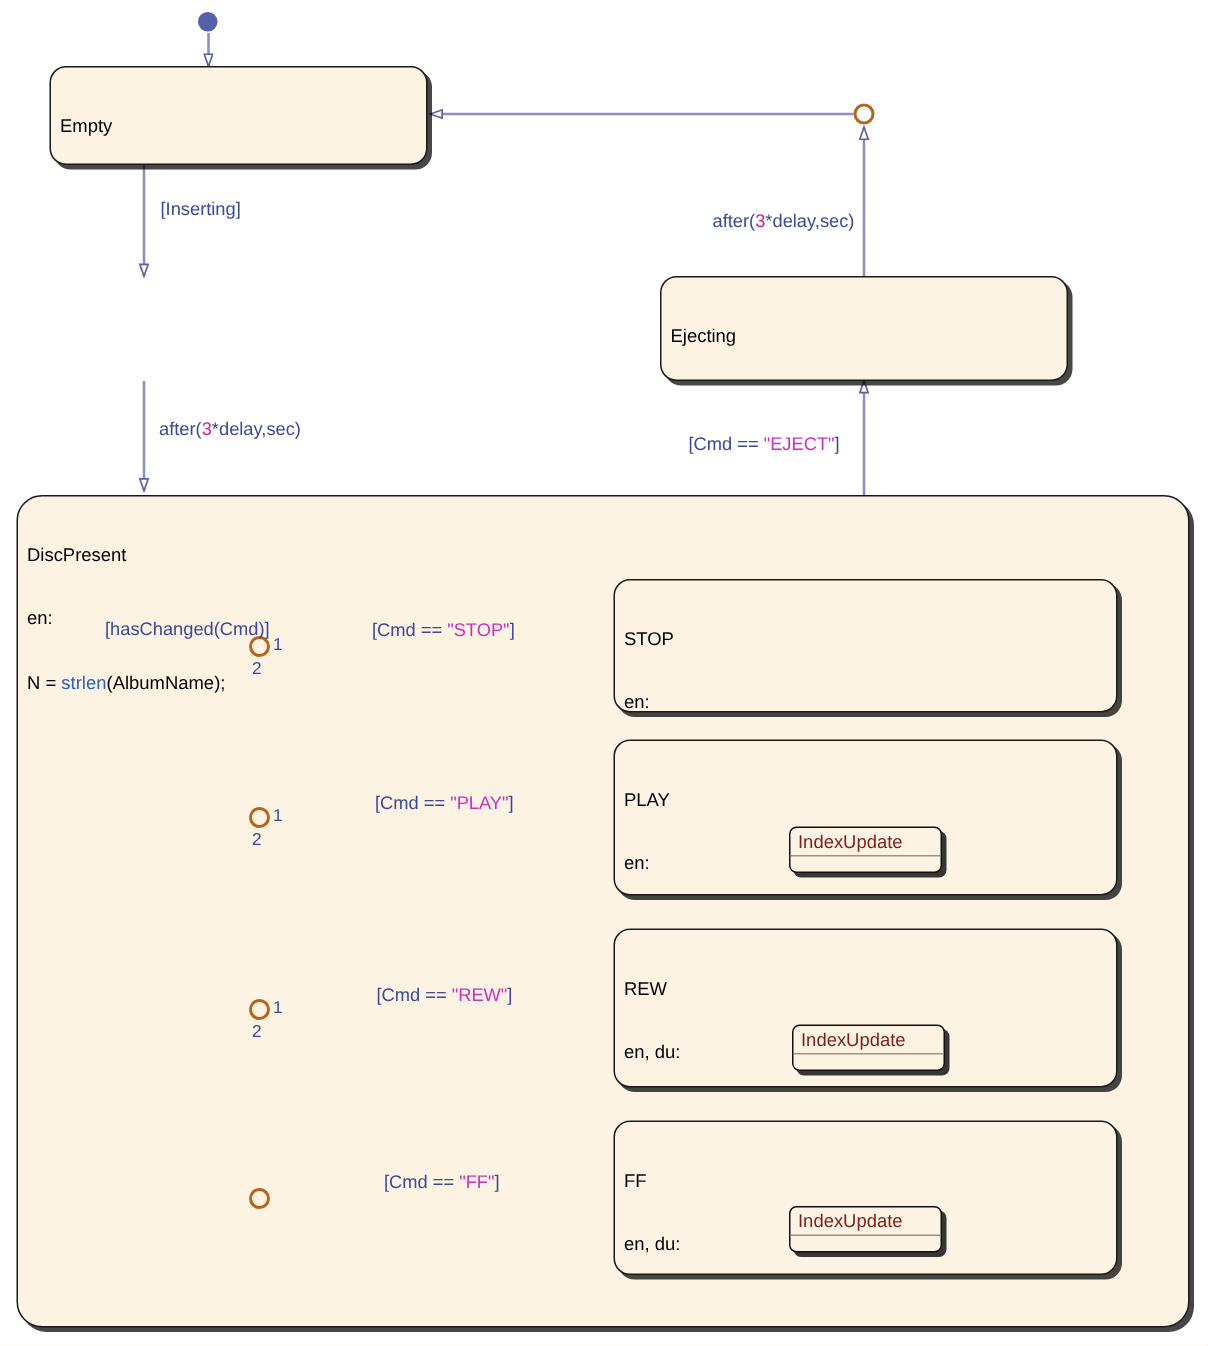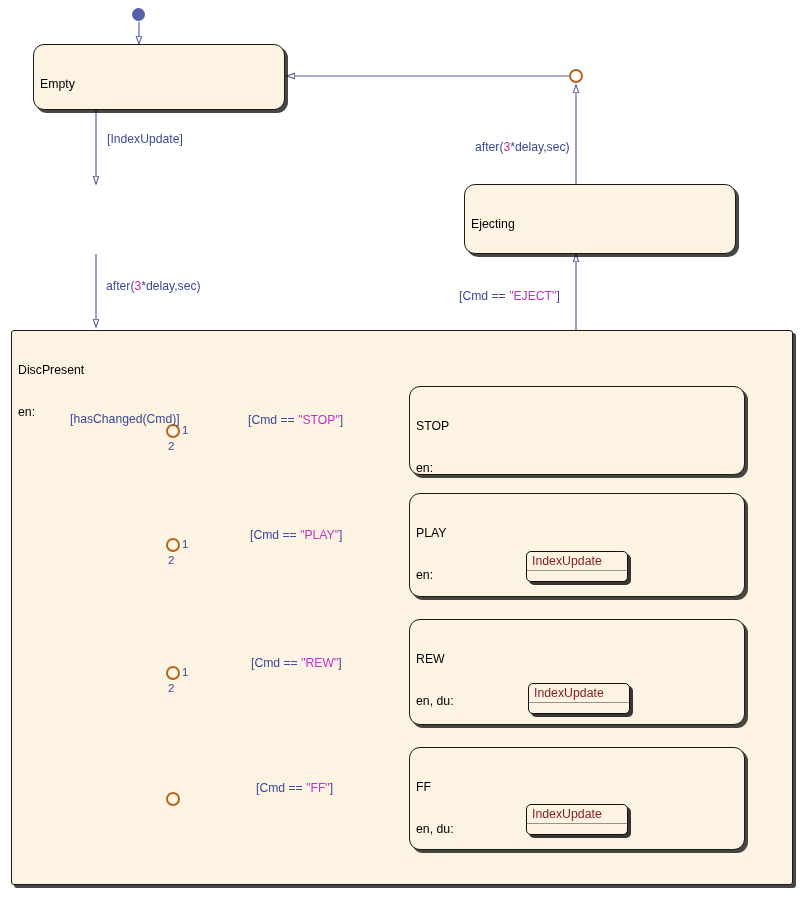--- a/index.html
+++ b/index.html
@@ -32,21 +32,21 @@
   .state {
     position: absolute;
     background: #fcf3e2;
     border: 1.6px solid #1a1a1a;
     border-radius: 11px;
     box-shadow: 3px 3px 0 rgba(0,0,0,0.72);
     box-sizing: border-box;
     overflow: hidden;
   }
   .state.superstate {
-    border-radius: 3px;
+    border-radius: 17px;
   }
   .state-text {
     position: absolute;
     left: 6px;
     top: 3px;
     right: 4px;
     font-size: 12.3px;
     line-height: 14.3px;
     color: #000000;
     white-space: pre;
@@ -167,32 +167,33 @@
   <div class="state" style="left:33px; top:44px; width:252px; height:66px;">
     <div class="state-text">
       <div class="ind1"><span>Empty</span></div>
       
       
       
     </div>
   </div>
 
 
-  <div class="state" style="left:464px; top:184px; width:272px; height:70px;">
+  <div class="state" style="left:440px; top:184px; width:272px; height:70px;">
     <div class="state-text">
       <div class="ind1"><span>Ejecting</span></div>
       
       
     </div>
   </div>
 
   <div class="state superstate" style="left:11px; top:330px; width:782px; height:555px;">
     <div class="state-text">
       <div class="ind1"><span>DiscPresent</span></div>
       <div class="ind1"><span>en:</span></div>
+      <div class="ind1"><span>N = </span><span class="fn">strlen</span><span>(</span><span>AlbumName);</span></div>
     </div>
   </div>
 
   <div class="state" style="left:409px; top:386px; width:336px; height:89px;">
     <div class="state-text">
       <div class="ind1"><span>STOP</span></div>
       <div class="ind1"><span>en:</span></div>
       
     </div>
   </div>
@@ -237,21 +238,21 @@
   <div class="junction" style="left:166px; top:538px;"></div>
   <div class="jnum" style="left:182px; top:538px;">1</div>
   <div class="jnum" style="left:168px; top:554px;">2</div>
 
   <div class="junction" style="left:166px; top:666px;"></div>
   <div class="jnum" style="left:182px; top:666px;">1</div>
   <div class="jnum" style="left:168px; top:682px;">2</div>
 
   <div class="junction" style="left:166px; top:792px;"></div>
 
-  <div class="tlabel" style="left:107px; top:132px;">[IndexUpdate]</div>
+  <div class="tlabel" style="left:107px; top:132px;">[Inserting]</div>
 
   <div class="tlabel" style="left:106px; top:279px;"><span>after(</span><span class="num">3</span><span>*delay,sec)</span></div>
 
   <div class="tlabel" style="left:475px; top:140px;"><span>after(</span><span class="num">3</span><span>*delay,sec)</span></div>
 
   <div class="tlabel" style="left:459px; top:289px;"><span>[Cmd == </span><span class="str">"EJECT"</span><span>]</span></div>
 
   <div class="tlabel" style="left:34px; top:412px;margin-left:36px;">[hasChanged(Cmd)]</div>
 
   <div class="tlabel" style="left:248px; top:413px;"><span>[Cmd == </span><span class="str">"STOP"</span><span>]</span></div>

